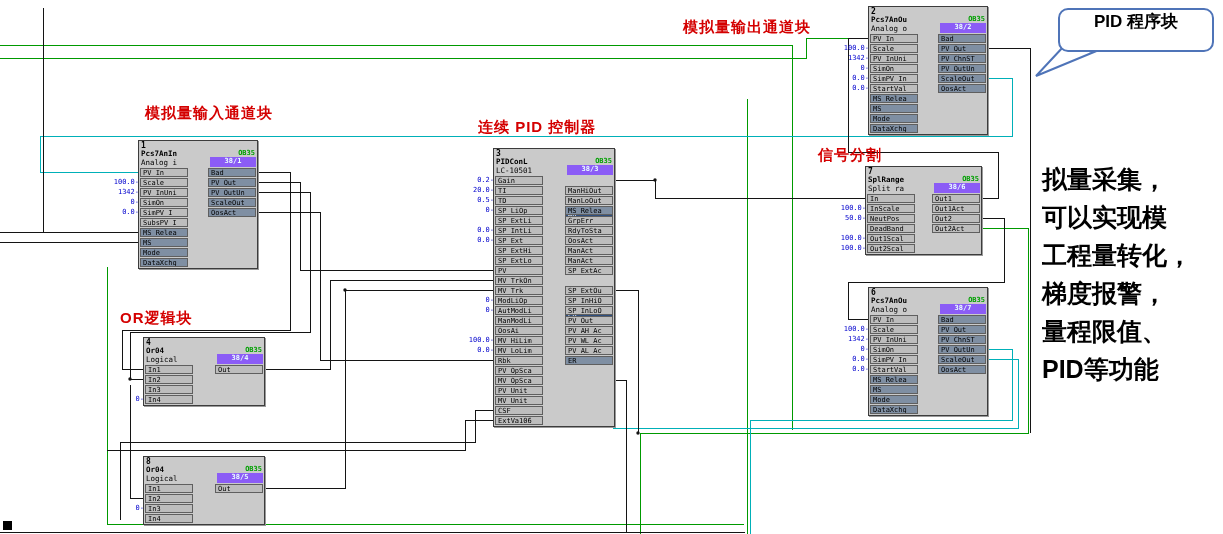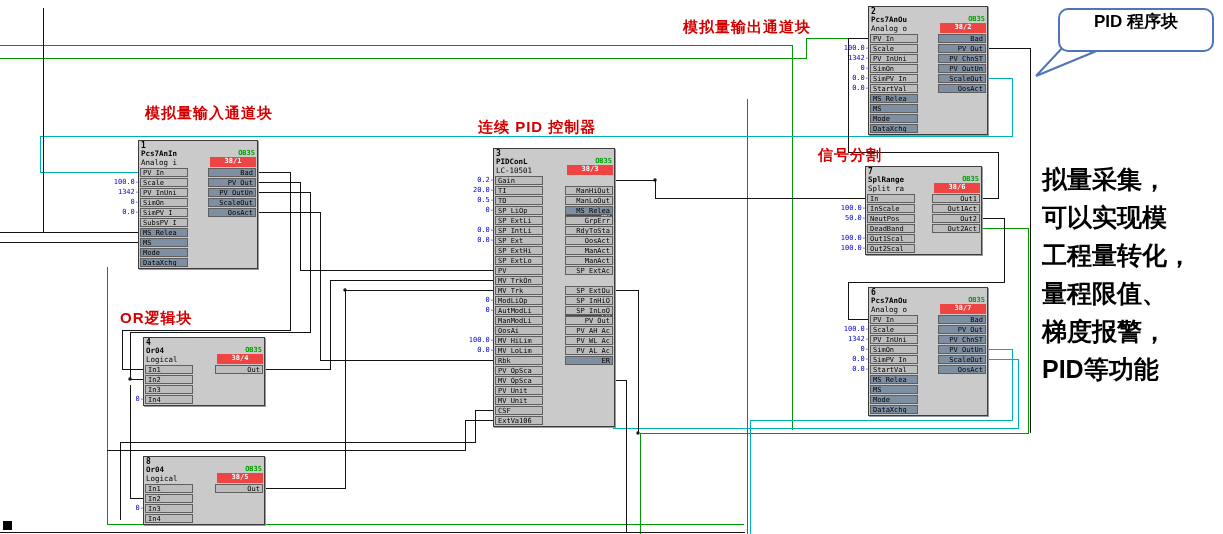--- a/index.html
+++ b/index.html
@@ -9,27 +9,27 @@
   #blocks-layer{position:absolute;left:0;top:0;width:100%;height:100%;z-index:2;}
 
   
   .fb{position:absolute;background:#cacaca;border:1px solid #3c3c3c;box-shadow:1px 1px 0 #9a9a9a;}
   .fb-head{position:relative;height:27px;}
   .fb-id{position:absolute;top:0;left:2px;font:bold 8px "DejaVu Sans Mono",monospace;color:#000;}
   .fb-type{position:absolute;top:8px;left:2px;font:bold 7.5px "DejaVu Sans Mono",monospace;color:#000;}
   .fb-comment{position:absolute;top:17px;left:2px;font:7.5px "DejaVu Sans Mono",monospace;color:#000;}
   .fb-ob{position:absolute;top:8px;right:2px;font:bold 7px "DejaVu Sans Mono",monospace;color:#00a000;}
   .fb-badge{position:absolute;top:16px;right:1px;width:46px;height:10px;line-height:10px;text-align:center;
-            background:#ef4444;color:#eaffff;font:bold 7px "DejaVu Sans Mono",monospace;}
+            background:#8b5cf6;color:#eaffff;font:bold 7px "DejaVu Sans Mono",monospace;}
   .fb-row{position:relative;height:10px;}
   .pname{position:absolute;top:0;height:9px;line-height:8px;box-sizing:border-box;border:1px solid #5f5f5f;
          background:#bdbdbd;color:#000;font:7px "DejaVu Sans Mono",monospace;padding:0 2px;
          white-space:nowrap;overflow:hidden;}
   .pname.pl{left:1px;min-width:48px;}
-  .pname.pr{right:1px;min-width:48px;text-align:right;}
+  .pname.pr{right:1px;min-width:48px;text-align:left;}
   .pname.dark{background:#7f8fa3;}
   .pname.hl{background:#2e4f80;color:#fff;margin-top:36px;}
   .pval{position:absolute;top:0;right:100%;height:9px;line-height:9px;color:#0000cd;
         font:7px "DejaVu Sans Mono",monospace;white-space:nowrap;}
   .pval::after{content:"-";}
 
   
   .ann{position:absolute;color:#d40000;font:bold 15px "Liberation Sans",sans-serif;
        white-space:nowrap;letter-spacing:1px;z-index:3;}
 
@@ -441,20 +441,20 @@
   <div class="ann" style="left:818px;top:146px">信号分割</div>
 
   <div class="callout">
     <span>PID 程序块</span>
   </div>
 
   <div class="side-note">
     <div>拟量采集，</div>
     <div>可以实现模</div>
     <div>工程量转化，</div>
+    <div>梯度报警，</div>
     <div>量程限值、</div>
-    <div>梯度报警，</div>
     <div>PID等功能</div>
   </div>
 
 
   <div class="sheet-sq"></div>
 </div>
 
 </body></html>

